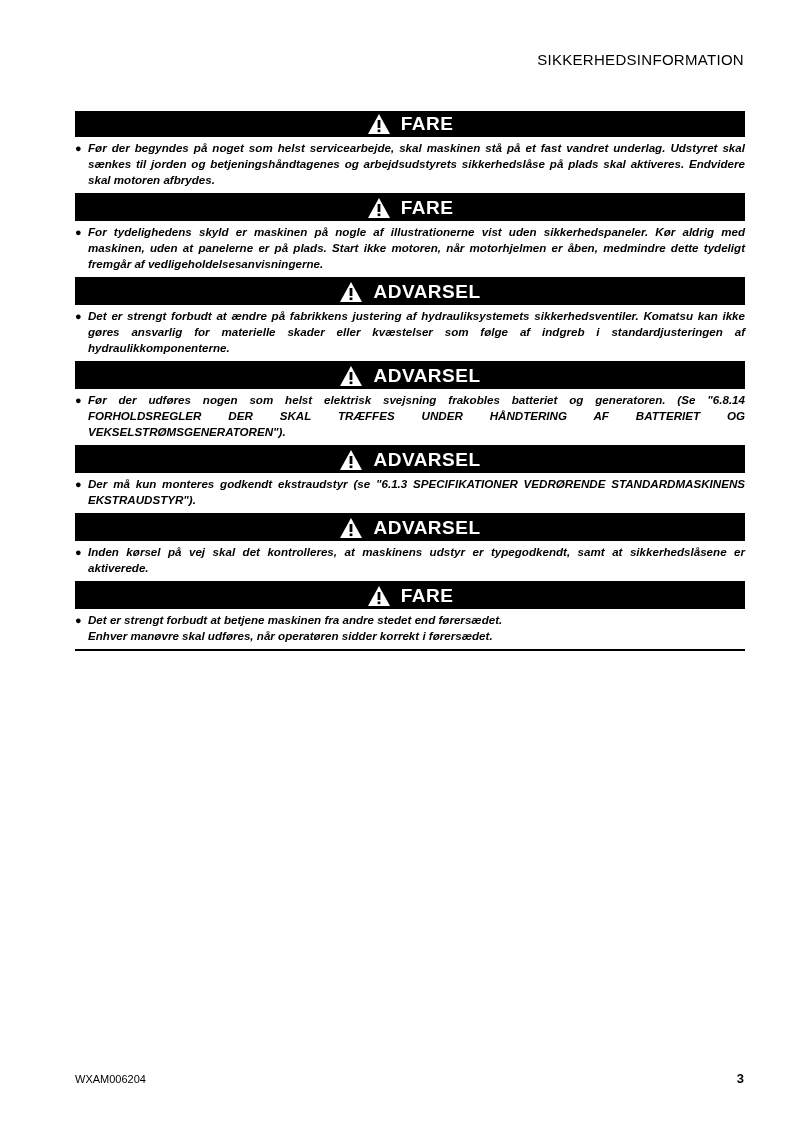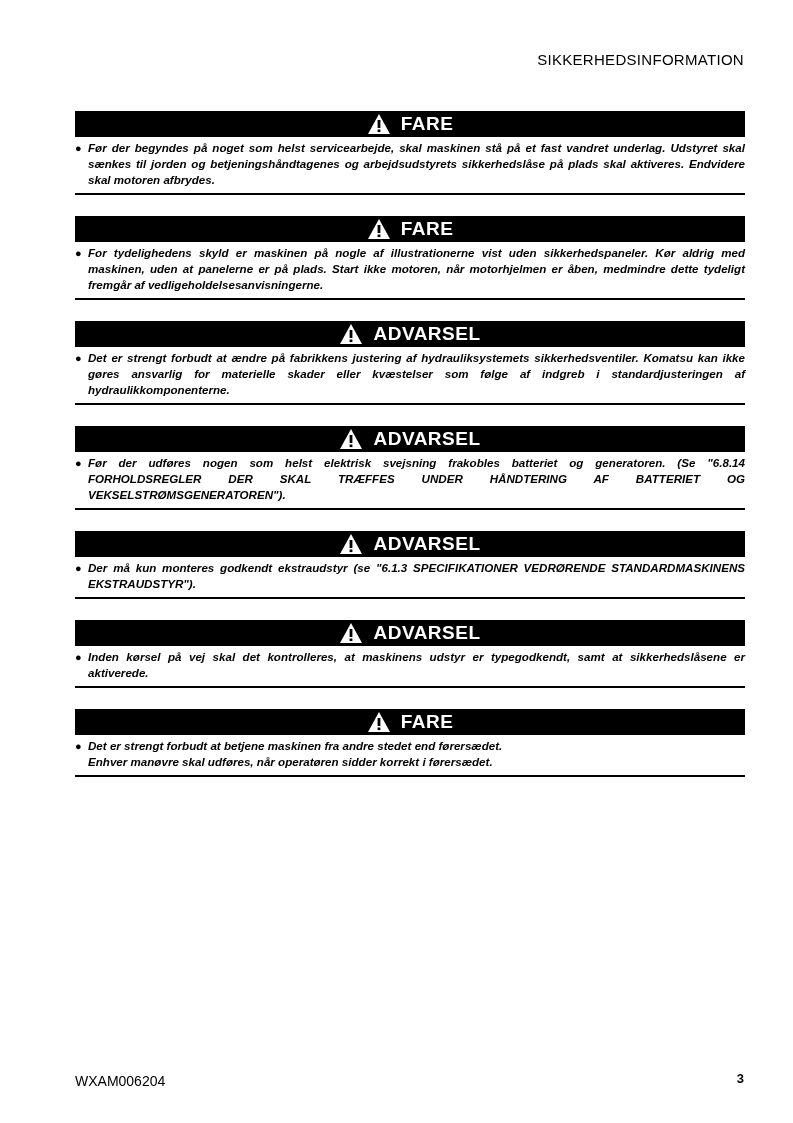--- a/index.html
+++ b/index.html
@@ -5,35 +5,35 @@
     html, body { margin: 0; padding: 0; background: #ffffff; }
     body {
       width: 793px; height: 1123px; position: relative; overflow: hidden;
       font-family: "Liberation Sans", "DejaVu Sans", sans-serif; color: #000;
     }
     .running-head {
       position: absolute; top: 51px; right: 49px;
       font-size: 15px; letter-spacing: 0.3px;
     }
     .content { position: absolute; left: 75px; top: 111px; width: 670px; }
-    .block { margin-bottom: 21px; }
+    .block { }
     .banner {
       background: #000; color: #fff; height: 26px;
       display: flex; align-items: center; justify-content: center;
       font-weight: bold; font-size: 19px; letter-spacing: 0.5px;
     }
     .banner .tri { width: 24px; height: 22px; margin-right: 10px; display: inline-block; }
     .body-text {
       font-size: 11.6px; line-height: 16px; padding: 3px 0 5px 0;
       border-bottom: 2px solid #000; font-weight: bold;
     }
     .item { position: relative; padding-left: 13px; text-align: justify; }
     .item .bullet { position: absolute; left: 0; top: 0; font-size: 11px; }
     .para { display: block; font-style: italic; }
-    .footer-left { position: absolute; left: 75px; top: 1073px; font-size: 14px; }
+    .footer-left { position: absolute; left: 75px; top: 1073px; font-size: 11px; }
     .footer-right { position: absolute; right: 49px; top: 1071px; font-size: 13px; font-weight: bold; }
   </style>
 </head>
 <body>
 
 <div class="running-head">SIKKERHEDSINFORMATION</div>
 
 <div class="content">
 
   <div class="block">

